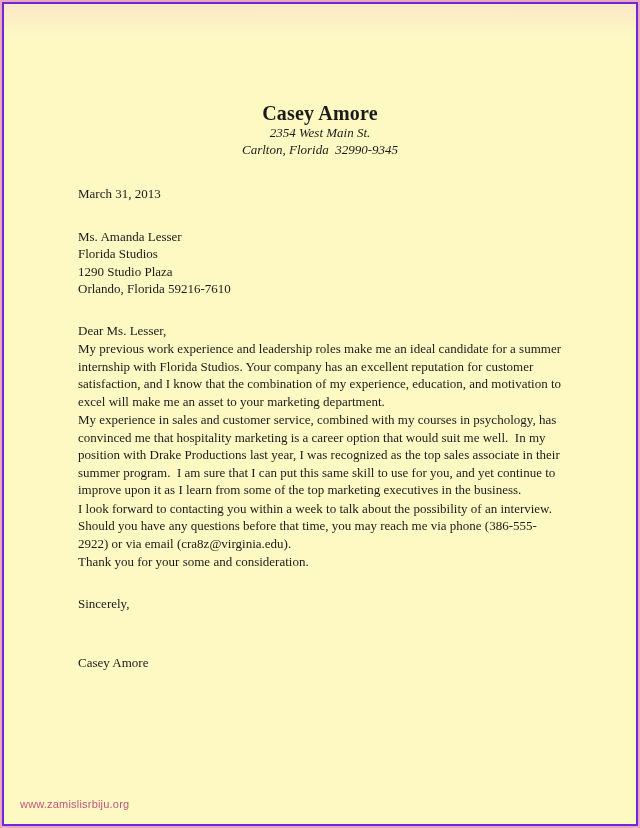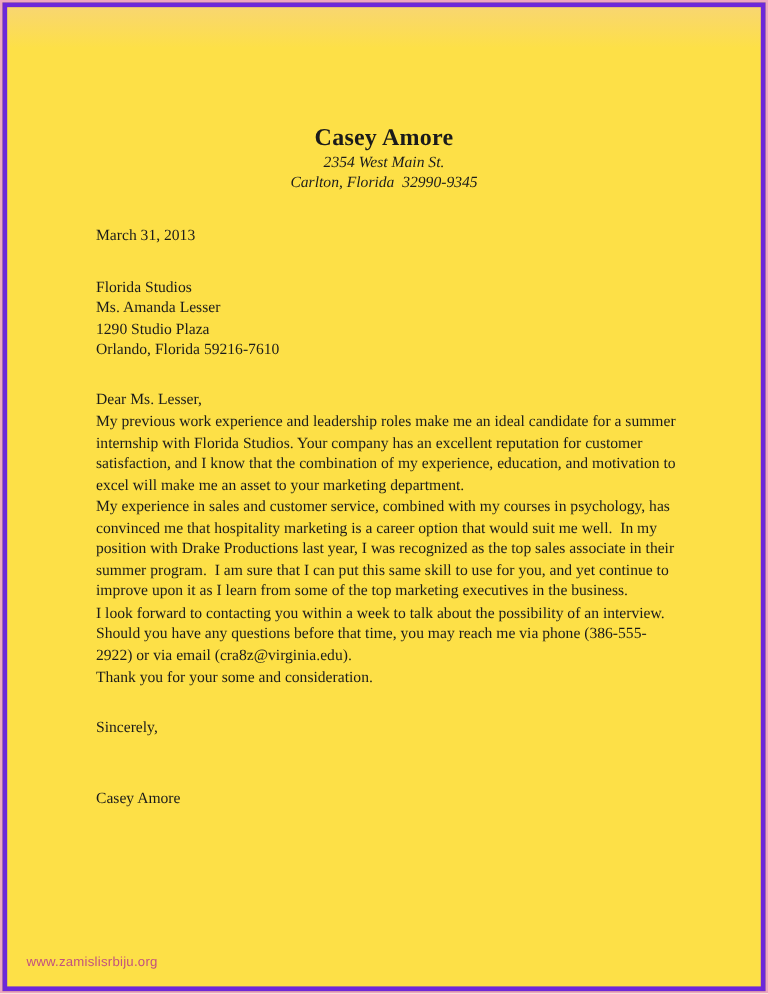--- a/index.html
+++ b/index.html
@@ -13,22 +13,22 @@
     box-sizing: border-box;
     background: #eda6bf;           
     padding: 2px;
     position: relative;
     overflow: hidden;
   }
   .page-inner {
     width: 100%;
     height: 100%;
     box-sizing: border-box;
-    border: 4px solid #6d28d9;     
-    background: #fde047;
+    border: 2px solid #6d28d9;     
+    background: #fef9c3;
     position: relative;
     font-family: "Liberation Serif", "DejaVu Serif", serif;
     color: #1b1b1b;
     overflow: hidden;
   }
   
   .top-tint {
     position: absolute;
     top: 0; left: 0; right: 0;
     height: 34px;
@@ -96,22 +96,22 @@
     <div class="letter-header">
       <div class="sender-name">Casey Amore</div>
       <div class="sender-addr">2354 West Main St.</div>
       <div class="sender-addr">Carlton, Florida  32990-9345</div>
     </div>
 
     <div class="letter-body">
       <div class="date-line">March 31, 2013</div>
 
       <div class="recipient-block">
+        <div>Ms. Amanda Lesser</div>
         <div>Florida Studios</div>
-        <div>Ms. Amanda Lesser</div>
         <div>1290 Studio Plaza</div>
         <div>Orlando, Florida 59216-7610</div>
       </div>
 
       <div class="salutation">Dear Ms. Lesser,</div>
 
       <p class="para">My previous work experience and leadership roles make me an ideal candidate for a summer internship with Florida Studios. Your company has an excellent reputation for customer satisfaction, and I know that the combination of my experience, education, and motivation to excel will make me an asset to your marketing department.</p>
       <p class="para">My experience in sales and customer service, combined with my courses in psychology, has convinced me that hospitality marketing is a career option that would suit me well.  In my position with Drake Productions last year, I was recognized as the top sales associate in their summer program.  I am sure that I can put this same skill to use for you, and yet continue to improve upon it as I learn from some of the top marketing executives in the business.</p>
       <p class="para">I look forward to contacting you within a week to talk about the possibility of an interview. Should you have any questions before that time, you may reach me via phone (386-555-2922) or via email (cra8z@virginia.edu).</p>
       <p class="para">Thank you for your some and consideration.</p>

